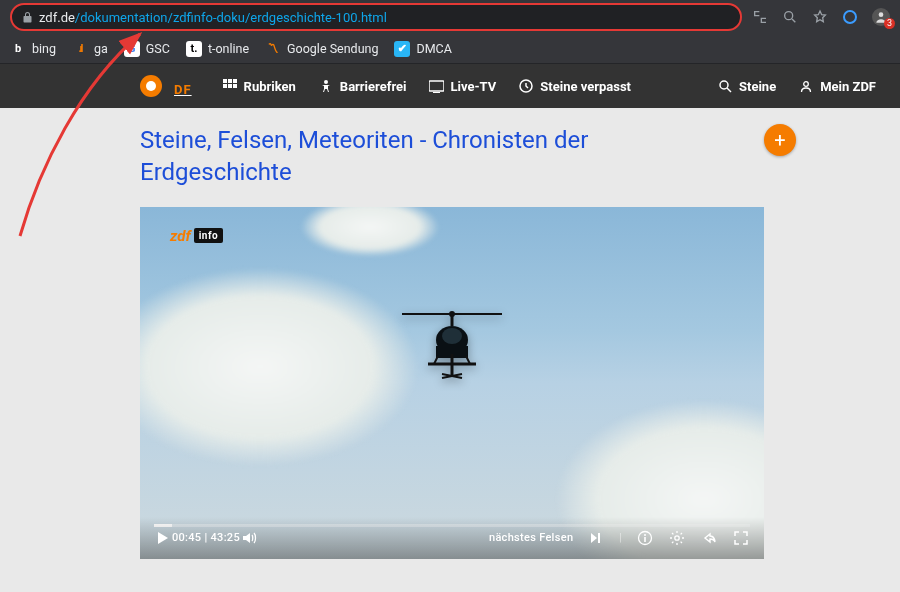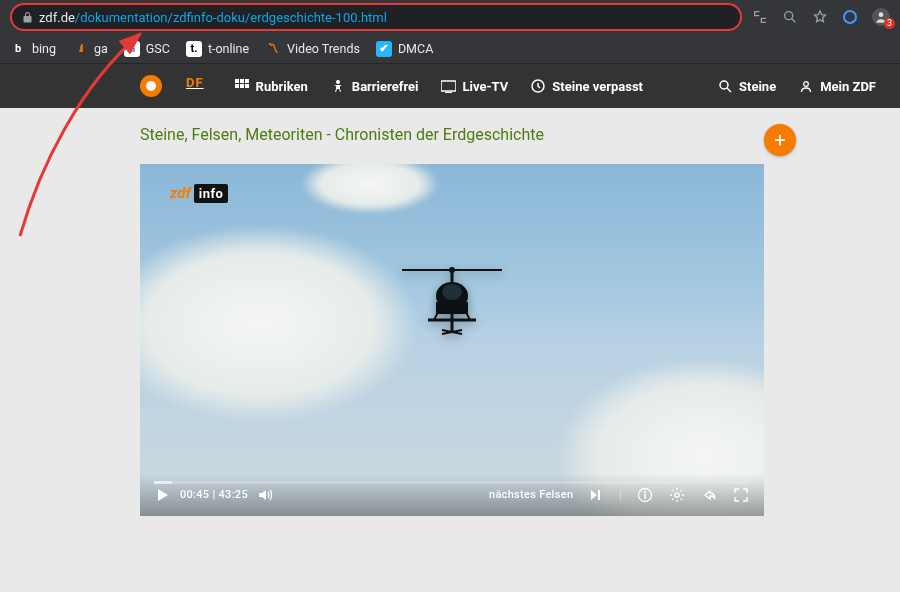--- a/index.html
+++ b/index.html
@@ -26,48 +26,48 @@
   .bm-gsc { background:#fff; color:#4285f4; font-size:8px; }
   .bm-t   { background:#fff; color:#000; font-weight:bold; }
   .bm-trend { color:#f57c00; font-size:14px; }
   .bm-dmca { background:#29b6f6; color:#fff; font-size:8px; }
 
   
   .page { position:absolute; left:0; right:0; top:64px; bottom:0; background:#e9e9e9; }
 
   
   .zdf-header { height:44px; background:#333333; display:flex; align-items:center; padding:0 24px 0 140px; gap:22px; color:#fff; font-size:13px; }
-  .zdf-logo { display:flex; align-items:flex-start; gap:24px; margin-right:8px;text-decoration:underline; }
+  .zdf-logo { display:flex; align-items:flex-end; gap:12px; margin-right:8px;text-decoration:underline; }
   .zdf-logo-circle { width:22px; height:22px; border-radius:50%; background:#f57c00; position:relative; }
   .zdf-logo-circle::after { content:""; position:absolute; width:10px; height:10px; border-radius:50%; background:#fff; top:6px; left:6px; }
   .zdf-logo-text { color:#f57c00; font-size:13px; font-weight:bold; letter-spacing:1px; }
   .nav-item { display:flex; align-items:center; gap:6px; cursor:pointer;font-weight:bold; }
   .nav-item .ni { font-size:13px; }
   .spacer { flex:1; }
   .nav-icon { display:inline-flex; align-items:center; justify-content:center; width:16px; height:16px; }
 
   
   .content { padding:16px 140px 0 140px; position:relative; }
-  .title { font-size:16px; font-weight:400; color:#4d7c0f; line-height:1.35; max-width:500px; }
+  .title { font-size:24px; font-weight:400; color:#1d4ed8; line-height:1.35; max-width:500px; }
   .fab { position:absolute; top:16px; right:104px; width:32px; height:32px; border-radius:50%; background:#f57c00; color:#fff; display:flex; align-items:center; justify-content:center; font-size:20px; cursor:pointer; box-shadow:0 1px 3px rgba(0,0,0,0.3); }
 
   .player { margin-top:18px; width:624px; height:352px; position:relative; overflow:hidden; }
   .sky { position:absolute; inset:0; background:linear-gradient(180deg,#8ab7d8 0%,#a4c8e0 35%,#b7d1e4 50%,#cdd9de 100%); }
   .cloud { position:absolute; background:radial-gradient(ellipse at center,#f4f6f5 0%,#e6ece9 50%,rgba(230,236,233,0) 70%); border-radius:50%; filter:blur(2px); }
   .c1 { width:320px; height:200px; left:-40px; top:60px; }
   .c2 { width:300px; height:200px; right:-90px; bottom:-40px; }
   .c3 { width:140px; height:60px; left:160px; top:-10px; }
 
   .watermark { position:absolute; top:20px; left:30px; display:flex; align-items:center; gap:3px; }
   .wm-zdf { color:#f57c00; font-weight:bold; font-size:15px;font-style:italic; }
-  .wm-info { background:#111; color:#fff; font-size:13px; padding:2px 5px; border-radius:2px; font-weight:bold; letter-spacing:0.5px; }
+  .wm-info { background:#111; color:#fff; font-size:10px; padding:2px 5px; border-radius:2px; font-weight:bold; letter-spacing:0.5px; }
 
   .heli { position:absolute; left:50%; top:38%; transform:translate(-50%,-50%); filter:drop-shadow(0 3px 5px rgba(0,0,0,0.35)); }
 
-  .controls { position:absolute; left:0; right:0; bottom:0; height:42px; display:flex; align-items:center; padding:0 14px; gap:8px; color:#fff; font-size:11px; background:linear-gradient(180deg,rgba(0,0,0,0) 0%,rgba(0,0,0,0.35) 100%); }
+  .controls { position:absolute; left:0; right:0; bottom:0; height:42px; display:flex; align-items:center; padding:0 14px; gap:0; color:#fff; font-size:11px; background:linear-gradient(180deg,rgba(0,0,0,0) 0%,rgba(0,0,0,0.35) 100%); }
   .progress { position:absolute; left:14px; right:14px; bottom:32px; height:3px; background:rgba(255,255,255,0.35); }
   .progress .filled { height:100%; width:3%; background:#fff; }
   .ctrl-btn { cursor:pointer; display:flex; align-items:center; justify-content:center; width:18px; height:18px; }
   .play { width:0; height:0; border-left:10px solid #fff; border-top:6px solid transparent; border-bottom:6px solid transparent; }
   .ctrl-text { font-weight:500; letter-spacing:0.3px; }
   .ctrl-right { margin-left:auto; display:flex; align-items:center; gap:14px; }
 
   
   .arrow-svg { position:absolute; top:26px; left:0; pointer-events:none; }
 
@@ -128,21 +128,21 @@
   <div class="bm">
     <span class="bm-ico bm-gsc">G</span>
     <span>GSC</span>
   </div>
   <div class="bm">
     <span class="bm-ico bm-t">t.</span>
     <span>t-online</span>
   </div>
   <div class="bm">
     <span class="bm-ico bm-trend">〽</span>
-    <span>Video Trends</span>
+    <span>Google Sendung</span>
   </div>
   <div class="bm">
     <span class="bm-ico bm-dmca">✔</span>
     <span>DMCA</span>
   </div>
 </div>
 
 <div class="page">
 
   <div class="zdf-header">

